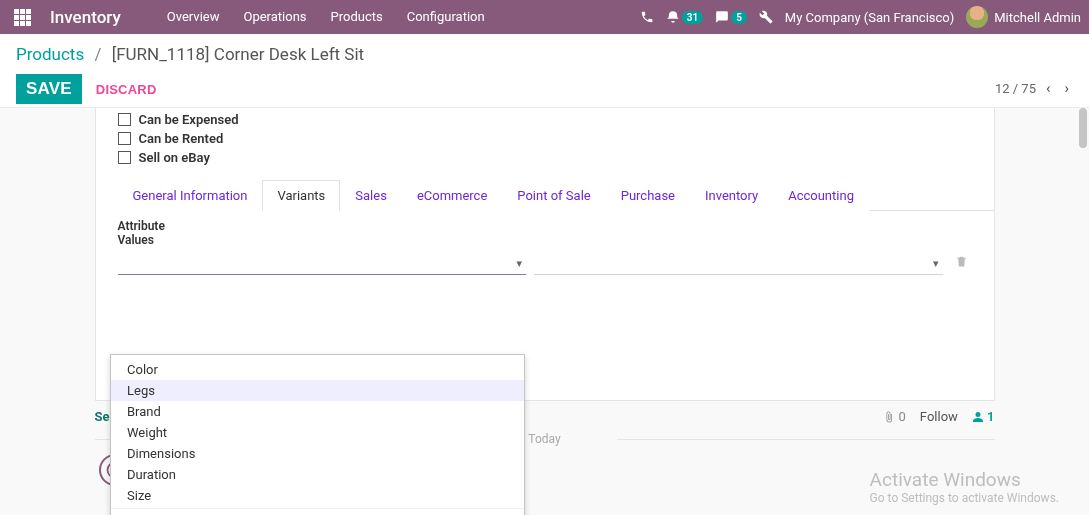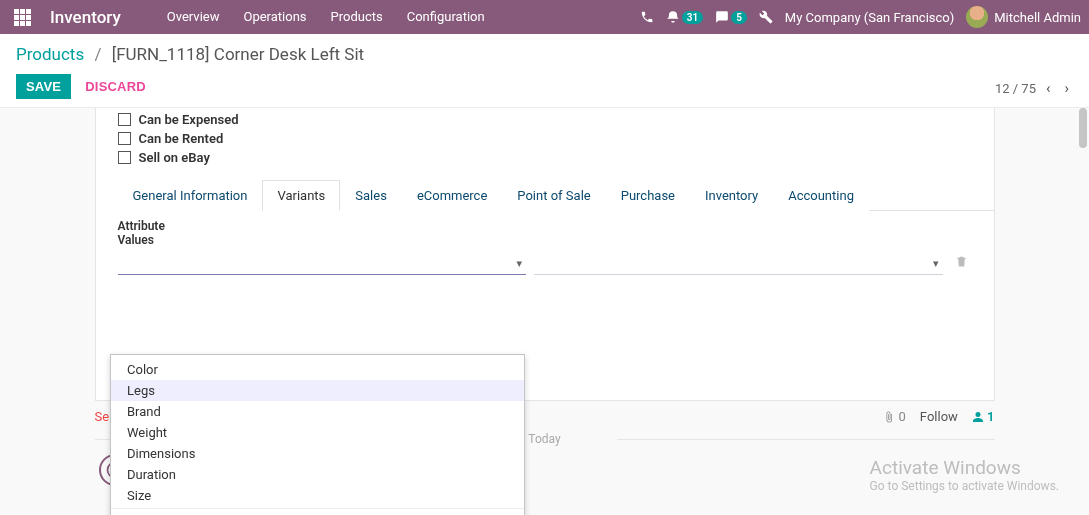--- a/index.html
+++ b/index.html
@@ -18,34 +18,34 @@
   .badge { background: #00a09d; color: #fff; border-radius: 8px; font-size: 10px; padding: 1px 5px; margin-left: 2px; font-weight: 600; }
   .avatar { width: 22px; height: 22px; border-radius: 50%; background: #b88; display: inline-block; margin-right: 6px; background-image: radial-gradient(circle at 50% 32%, #e8b088 38%, #9a5 40%, #9a5 100%); }
 
   
   .cp { background: #fff; border-bottom: 1px solid #e9ecef; height: 74px; padding: 6px 16px 0; position: relative; }
   .breadcrumb { font-size: 17px; padding-top: 4px; padding-bottom: 10px; }
   .breadcrumb a { color: #00a09d; text-decoration: none; }
   .breadcrumb .sep { color: #888; margin: 0 6px; }
   .breadcrumb .cur { color: #555; }
   .cp-buttons { display: flex; align-items: center; }
-  .btn-primary { background: #00a09d; color: #fff; border: none; font-size: 13px; font-weight: 600; padding: 5px 10px; cursor: pointer; letter-spacing: .2px; }
+  .btn-primary { background: #00a09d; color: #fff; border: none; font-size: 17px; font-weight: 600; padding: 5px 10px; cursor: pointer; letter-spacing: .2px; }
   .btn-link { background: none; border: none; color: #ec4899; font-size: 13px; font-weight: 600; margin-left: 14px; cursor: pointer; letter-spacing: .2px; }
   .pager { position: absolute; right: 16px; bottom: 10px; color: #666; font-size: 13px; display: flex; align-items: center; gap: 6px; }
   .pager .chev { color: #555; font-size: 15px; cursor: pointer; padding: 0 4px; }
 
   
   .main { padding: 0 0 0 0; height: calc(515px - 34px - 74px); overflow: hidden; position: relative; }
   .form-sheet { background: #fff; width: 900px; margin: 0 auto; border: 1px solid #e5e5e5; border-top: none; min-height: 260px; padding-top: 2px; position: relative; }
   .chk-row { display: flex; align-items: center; padding: 2px 0 2px 22px; }
   .chk-row .chkbox { width: 13px; height: 13px; border: 1.4px solid #555; margin-right: 8px; display: inline-block; }
   .chk-row label { font-size: 13px; font-weight: 600; color: #333; }
 
   .tabs { display: flex; margin-top: 12px; margin-left: 22px; border-bottom: 1px solid #dee2e6; }
-  .tab { padding: 7px 14px; font-size: 13px; color: #0c4a6e; border: 1px solid transparent; border-bottom: none; cursor: pointer; position: relative; top: 1px; background: #fff; }
+  .tab { padding: 7px 14px; font-size: 13px; color: #6d28d9; border: 1px solid transparent; border-bottom: none; cursor: pointer; position: relative; top: 1px; background: #fff; }
   .tab.active { border-color: #dee2e6; border-bottom: 1px solid #fff; color: #333; }
 
   .grid-head { display: flex; padding: 8px 22px 0; flex-direction: column; }
   .col-attr { flex: 1; font-size: 12px; font-weight: 600; color: #333; }
   .col-val { flex: 1; font-size: 12px; font-weight: 600; color: #333; }
 
   .grid-row { display: flex; padding: 4px 22px 0; align-items: center; gap: 8px; }
   .m2o { flex: 1; position: relative; }
   .m2o-input { width: 100%; height: 24px; border: none; border-bottom: 1px solid #ced4da; font-size: 13px; padding: 2px 0; outline: none; }
   .attr-m2o .m2o-input { border-bottom-color: #7c7bad; }
@@ -56,21 +56,21 @@
 
   
   .dropdown { position: absolute; left: 110px; top: 246px; width: 415px; background: #fff; border: 1px solid #c5c5c5; box-shadow: 0 2px 6px rgba(0,0,0,.18); z-index: 10; padding: 4px 0; }
   .dropdown .item { padding: 3px 16px; font-size: 13px; color: #333; cursor: pointer; }
   .dropdown .item.hl { background: #eef; }
   .dropdown .sep { height: 0; border-top: 1px solid #eee; margin: 2px 0; }
   .dropdown .search-more { color: #00a09d; padding: 3px 16px 3px 32px; font-size: 13px; cursor: pointer; }
 
   
   .chatter-bar { width: 900px; margin: 8px auto 0; display: flex; align-items: center; font-size: 13px; }
-  .chatter-bar .left { color: #ef4444; font-weight: 400; }
+  .chatter-bar .left { color: #0f766e; font-weight: 700; }
   .chatter-bar .right { margin-left: auto; display: flex; align-items: center; gap: 14px; }
   .chatter-bar .attach { color: #888; }
   .chatter-bar .follow { color: #555; }
   .chatter-bar .followers { color: #00a09d; font-weight: 600; }
 
   .today-sep { width: 900px; margin: 8px auto; text-align: center; position: relative; font-size: 12px; color: #aaa; }
   .today-sep::before, .today-sep::after { content: ""; position: absolute; top: 50%; width: 42%; border-top: 1px solid #e5e5e5; }
   .today-sep::before { left: 0; }
   .today-sep::after { right: 0; }
 
@@ -79,21 +79,21 @@
   .msg .bot::after { content: ""; position: absolute; bottom: -1px; right: -1px; width: 10px; height: 10px; background: #00a09d; border-radius: 50%; }
   .msg .body { font-size: 13px; }
   .msg .hdr { color: #333; }
   .msg .hdr .who { font-weight: 600; }
   .msg .hdr .when { color: #aaa; font-size: 11px; }
   .msg .line { color: #555; padding-top: 4px; }
   .msg .line .bullet { margin-right: 6px; }
   .msg .line .arrow { color: #999; margin: 0 4px; }
 
   
-  .wm { position: absolute; right: 30px; bottom: 22px; color: #bdbdbd; text-align: left; pointer-events: none; }
+  .wm { position: absolute; right: 30px; bottom: 10px; color: #bdbdbd; text-align: left; pointer-events: none; }
   .wm .l1 { font-size: 19px; }
   .wm .l2 { font-size: 12px; }
 
   
   .sb { position: absolute; right: 0; top: 0; bottom: 0; width: 12px; }
   .sb .thumb { position: absolute; top: 0; right: 2px; width: 8px; height: 40px; background: #c5c5c5; border-radius: 4px; }
 </style>
 </head>
 <body>
 

